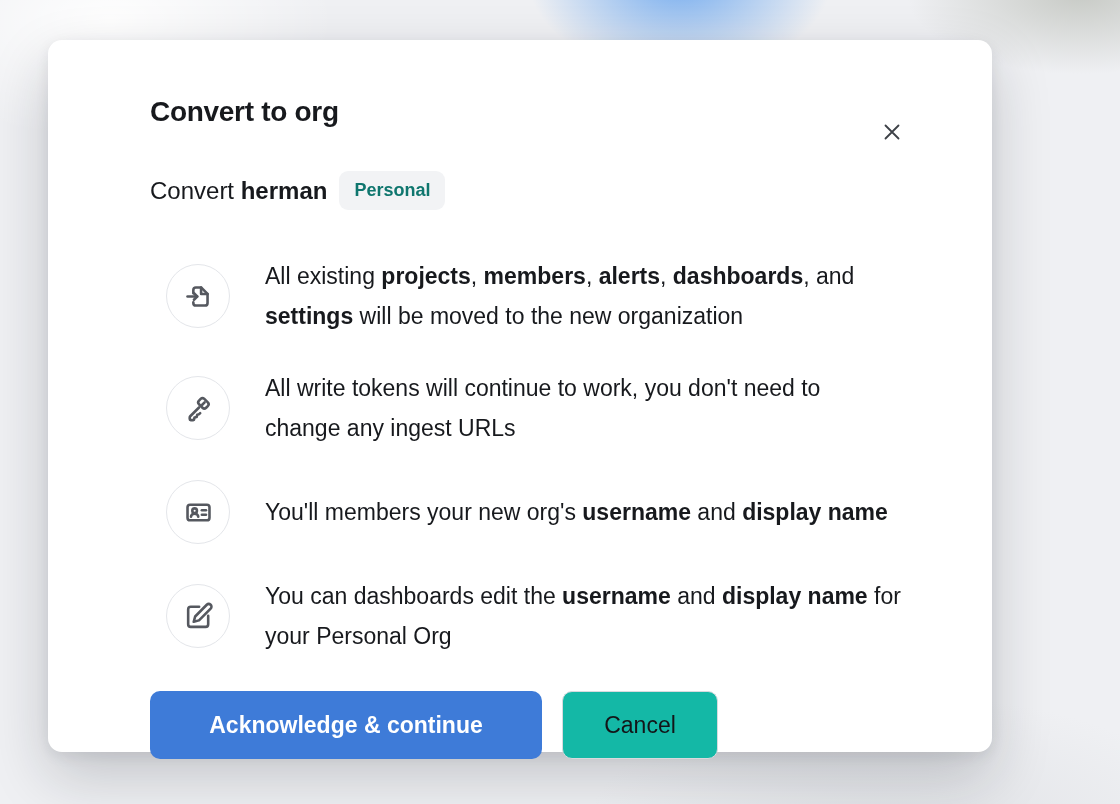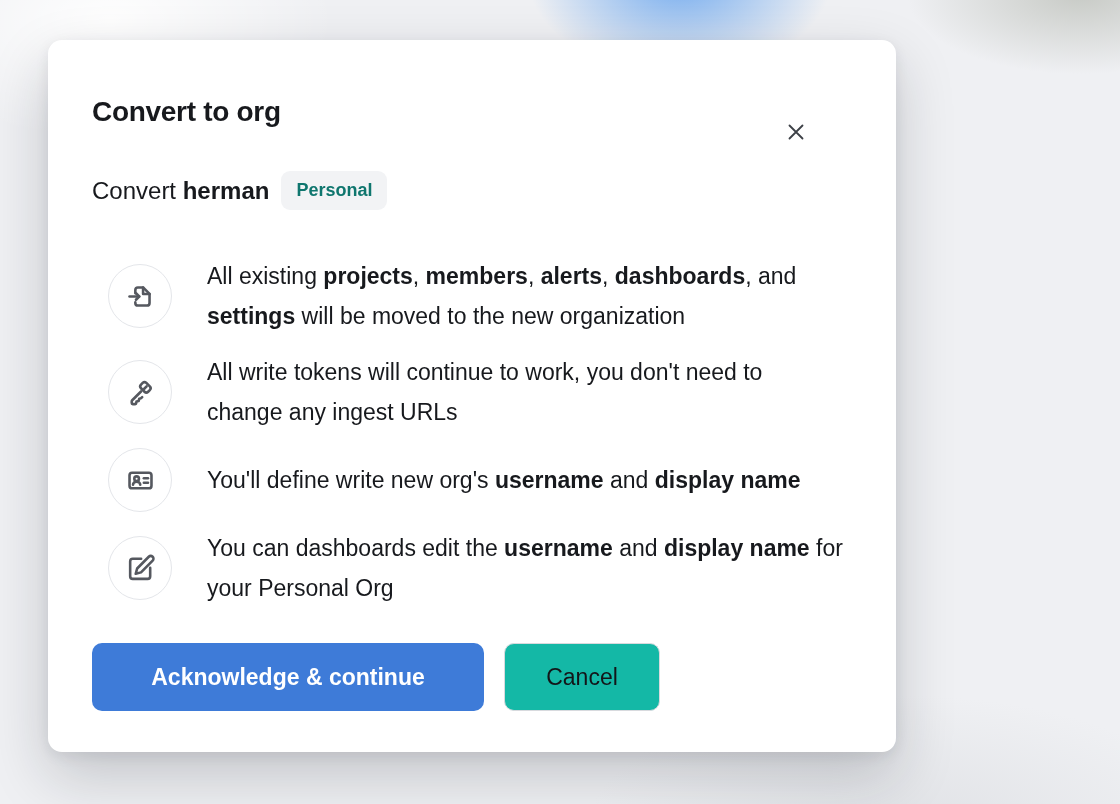--- a/index.html
+++ b/index.html
@@ -10,25 +10,25 @@
     background:
       radial-gradient(ellipse 210px 130px at 680px -20px, rgba(110,168,238,0.95), rgba(110,168,238,0) 72%),
       radial-gradient(ellipse 240px 110px at 1080px -5px, rgba(168,172,161,0.55), rgba(168,172,161,0) 72%),
       radial-gradient(ellipse 300px 160px at 110px 20px, rgba(255,255,255,0.95), rgba(255,255,255,0) 75%),
       radial-gradient(ellipse 420px 180px at 900px 830px, rgba(220,222,226,0.8), rgba(220,222,226,0) 75%),
       #eff0f3;
   }
   .modal {
     position: absolute;
     left: 48px; top: 40px;
-    width: 848px; height: 712px;
+    width: 944px; height: 712px;
     background: #ffffff;
     border-radius: 14px;
     box-shadow: 0 24px 60px rgba(20,24,33,0.20), 0 4px 14px rgba(20,24,33,0.08);
-    padding: 52px 52px 52px 44px;
+    padding: 52px 52px 52px 102px;
   }
   .close-btn {
     position: absolute;
     top: 78px; right: 86px;
     width: 28px; height: 28px;
     background: none; border: none;
     cursor: pointer;
     display: flex; align-items: center; justify-content: center;
     color: #3d4147;
   }
@@ -56,21 +56,21 @@
     font-weight: 600;
     line-height: 18px;
     padding: 10px 15px 11px;
     border-radius: 9px;
     margin: 0 12px;
   }
   .bullet-list {
     margin-top: 45px;
     display: flex;
     flex-direction: column;
-    gap: 16px;
+    gap: 32px;
     padding-left: 16px;
   }
   .bullet-row {
     display: flex;
     align-items: center;
     gap: 35px;
   }
   .icon-circle {
     flex: 0 0 64px;
     width: 64px; height: 64px;
@@ -159,21 +159,21 @@
       <div class="bullet-row">
     <span class="icon-circle">
           <svg width="31" height="31" viewBox="0 0 24 24" fill="none" stroke="currentColor" stroke-width="2" stroke-linecap="round" stroke-linejoin="round">
     <rect x="3.5" y="6" width="17" height="12" rx="2"></rect>
     <circle cx="9" cy="10.6" r="1.8"></circle>
     <path d="M6.2 15.3c0-1.4 1.3-2.4 2.8-2.4s2.8 1 2.8 2.4"></path>
     <path d="M14.6 10.2h3.2"></path>
     <path d="M14.6 13.8h3.2"></path>
   </svg>
         </span>
-    <p class="bullet-text"><span>You'll define write new org's </span><span class="bold">username</span><span> and </span><span class="bold">display name</span></p>
+    <p class="bullet-text"><span>You'll members your new org's </span><span class="bold">username</span><span> and </span><span class="bold">display name</span></p>
   </div>
       <div class="bullet-row">
     <span class="icon-circle">
           <svg width="31" height="31" viewBox="0 0 24 24" fill="none" stroke="currentColor" stroke-width="2" stroke-linecap="round" stroke-linejoin="round">
     <path d="M12.5 4.5H6a2 2 0 0 0-2 2V18a2 2 0 0 0 2 2h11.5a2 2 0 0 0 2-2v-6.5"></path>
     <path d="M18.4 2.9a2.1 2.1 0 0 1 3 3L12.4 15l-4.1 1.1 1.1-4.1Z"></path>
   </svg>
         </span>
     <p class="bullet-text"><span>You can dashboards edit the </span><span class="bold">username</span><span> and </span><span class="bold">display name</span><span> for</span><br><span>your Personal Org</span></p>
   </div>

